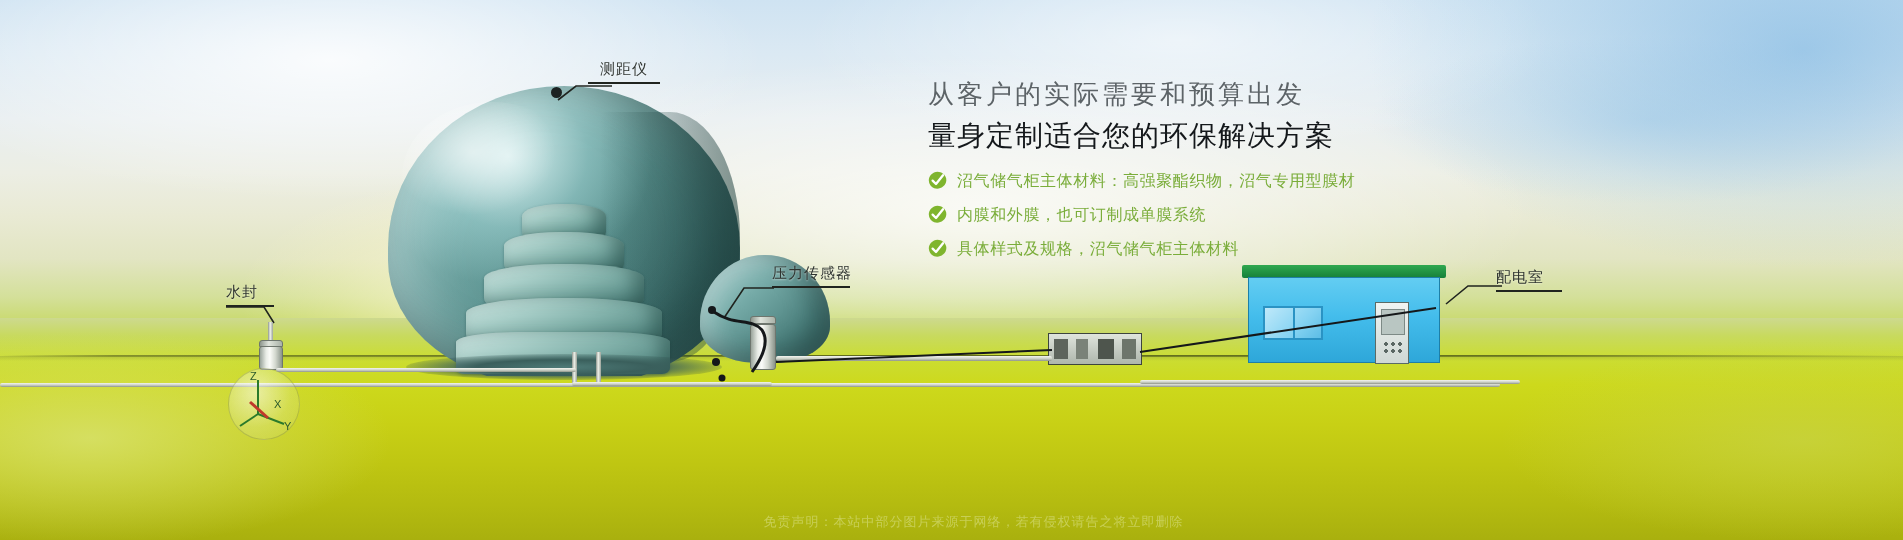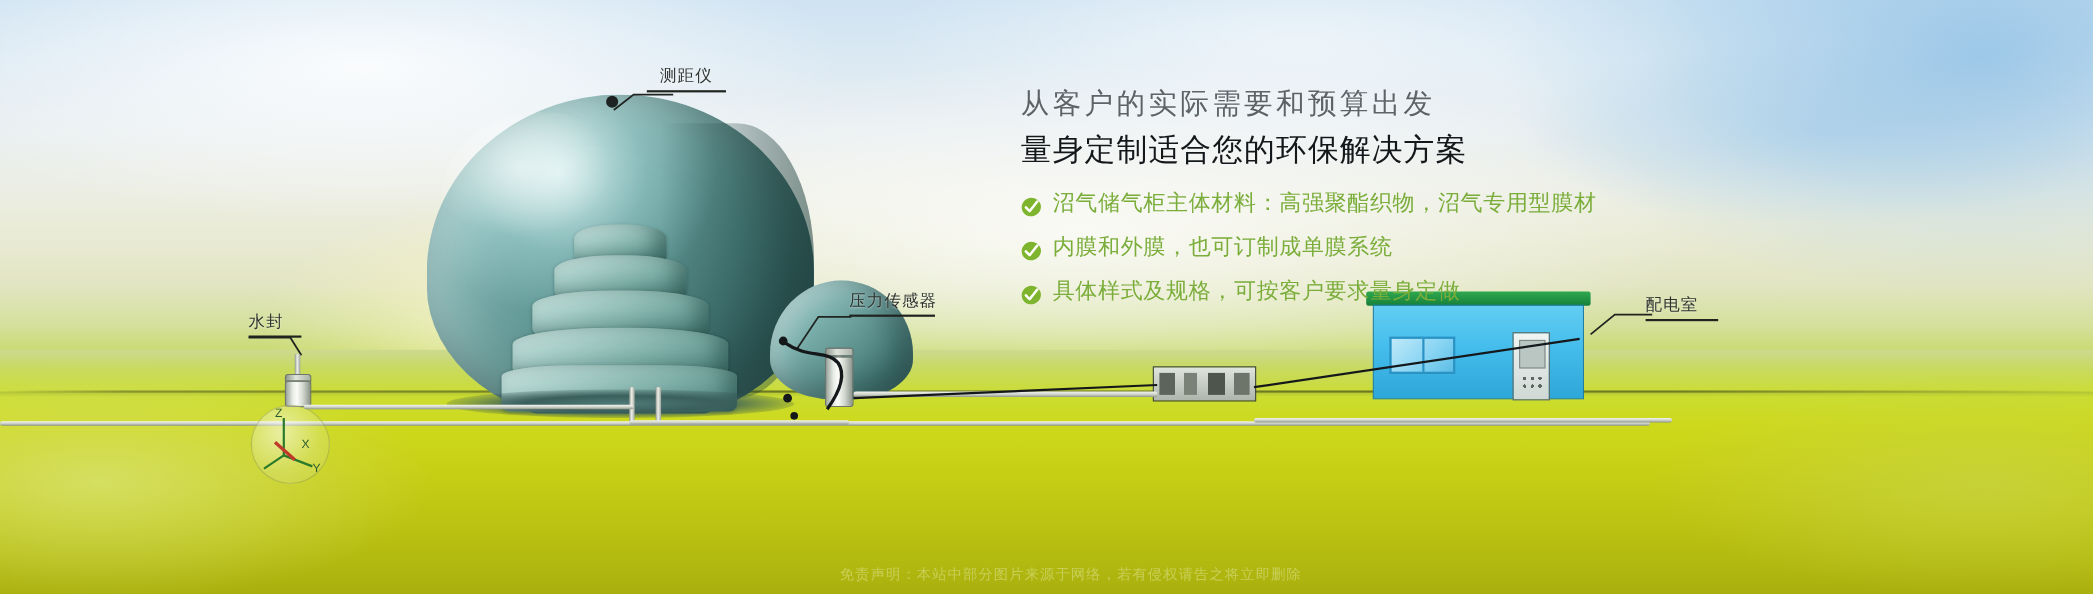--- a/index.html
+++ b/index.html
@@ -221,23 +221,23 @@
     text-shadow: 0 1px 2px rgba(255,255,255,0.45);
   }
   .headline {
     margin-top: 6px;
     font-size: 28px; font-weight: normal; color: #14181b;
     letter-spacing: 1px; line-height: 1.25;
     text-shadow: 0 1px 3px rgba(255,255,255,0.4);
   }
   .bullets { margin-top: 18px; }
   .bullet {
-    display: flex; align-items: flex-end;
+    display: flex; align-items: flex-start;
     margin-bottom: 13px;
-    font-size: 20px; color: #7aad3a; letter-spacing: 0.6px;
+    font-size: 16px; color: #7aad3a; letter-spacing: 0.6px;
   }
   .check-icon {
     flex: 0 0 auto; width: 19px; height: 19px; margin-right: 10px;
     display: inline-block; position: relative;
   }
   .check-icon svg { display: block; }
 
   
   .gizmo { position: absolute; left: 228px; top: 368px; width: 72px; height: 72px; }
   .gizmo-circle {
@@ -400,20 +400,20 @@
         </span>
         <span>内膜和外膜，也可订制成单膜系统</span>
       </div>
       <div class="bullet">
         <span class="check-icon">
           <svg width="19" height="19" viewBox="0 0 19 19">
             <path d="M9.5 0.8 C13.6 0.8 17.2 3.6 18.2 7.4 C18.8 10.4 17.6 13.6 15 15.6 C12.6 17.6 9.2 18.2 6.2 17.2 C3 16 0.9 13 0.8 9.6 C0.7 5.2 4.6 0.9 9.5 0.8 Z" fill="#7fb52e"></path>
             <path d="M4.6 9.6 L8.0 13.0 L15.0 4.2" stroke="#ffffff" stroke-width="2.3" fill="none" stroke-linecap="round" stroke-linejoin="round"></path>
           </svg>
         </span>
-        <span>具体样式及规格，可按客户要求量身定做</span>
+        <span>具体样式及规格，沼气储气柜主体材料</span>
       </div>
     </div>
   </div>
 
   <div class="disclaimer">免责声明：本站中部分图片来源于网络，若有侵权请告之将立即删除</div>
 
 </div>
 
 </body></html>

